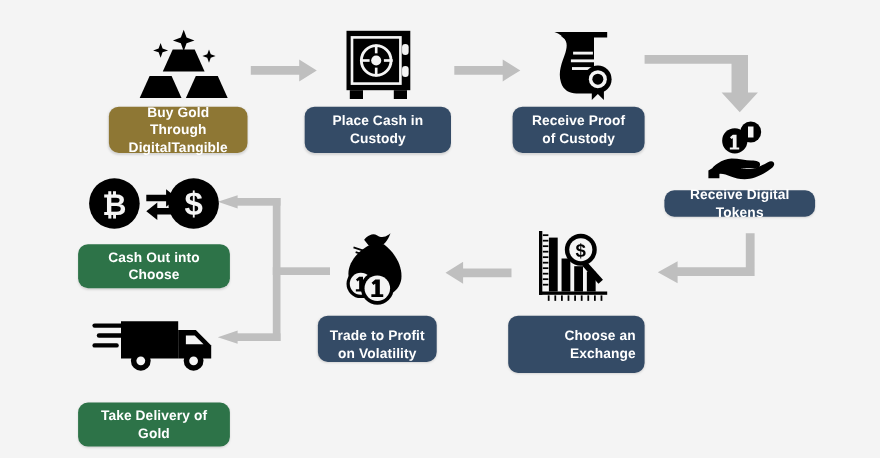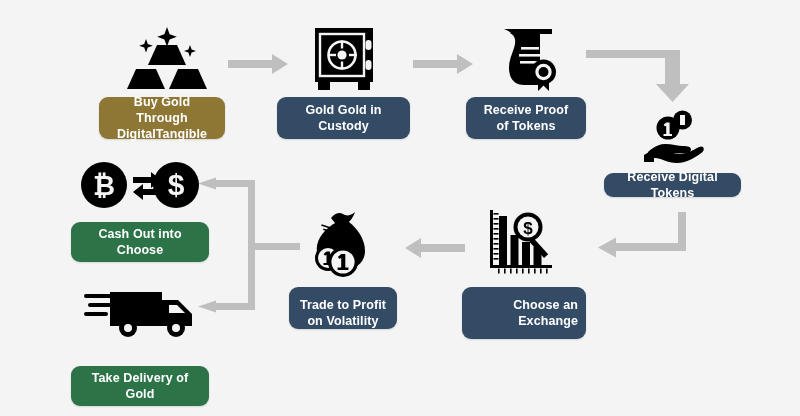--- a/index.html
+++ b/index.html
@@ -139,21 +139,21 @@
         <rect x="27.8" y="35.5" width="2.4" height="8" fill="#f4f4f4"></rect>
         <rect x="15" y="27.8" width="8" height="2.4" fill="#f4f4f4"></rect>
         <rect x="36" y="27.8" width="8" height="2.4" fill="#f4f4f4"></rect>
         <rect x="52.5" y="14" width="6" height="10" rx="3" fill="#f4f4f4"></rect>
         <rect x="52.5" y="34" width="6" height="10" rx="3" fill="#f4f4f4"></rect>
         <rect x="5" y="56" width="12" height="8" fill="#000"></rect>
         <rect x="45" y="56" width="12" height="8" fill="#000"></rect>
       </svg>
     </div>
     <div class="pill pill-navy" style="left:277px; top:97px; width:133px; height:42px;">
-      <span>Gold Gold in Custody</span>
+      <span>Place Cash in Custody</span>
     </div>
   </div>
 
   <div class="node">
     <div class="node-icon" style="left:488px; top:22px; width:80px; height:74px;">
       <svg width="68" height="68" viewBox="0 0 68 68">
 
         <path d="M10 4 L58 4 L58 9 L18 9 C18 9 15 5.5 10 4 Z" fill="#000"></path>
 
         <path d="M16 8 C22 11 22 17 20 23 C17 32 13 40 16 50 C18 57 24 60 30 60
@@ -166,21 +166,21 @@
         <path d="M44 52 L44 66 L49.5 60.5 L55 66 L55 52 Z" fill="#000"></path>
 
         <circle cx="49.5" cy="47" r="12.5" fill="#000"></circle>
         <circle cx="49.5" cy="47" r="8.2" fill="#f4f4f4"></circle>
         <circle cx="49.5" cy="47" r="5" fill="#000"></circle>
       </svg>
     </div>
     <div class="pill pill-navy" style="left:466px; top:97px; width:120px; height:42px;">
       <span>
         <span>Receive Proof</span><br>
-        <span>of Tokens</span>
+        <span>of Custody</span>
       </span>
     </div>
   </div>
 
   <div class="node">
     <div class="node-icon" style="left:640px; top:106px; width:70px; height:64px;">
       <svg width="66" height="60" viewBox="0 0 66 60">
 
         <circle cx="40.5" cy="12" r="9.5" fill="#000"></circle>
         <path d="M38 7 L43 7 L43 17 L38 17 Z" fill="#f4f4f4"></path>

